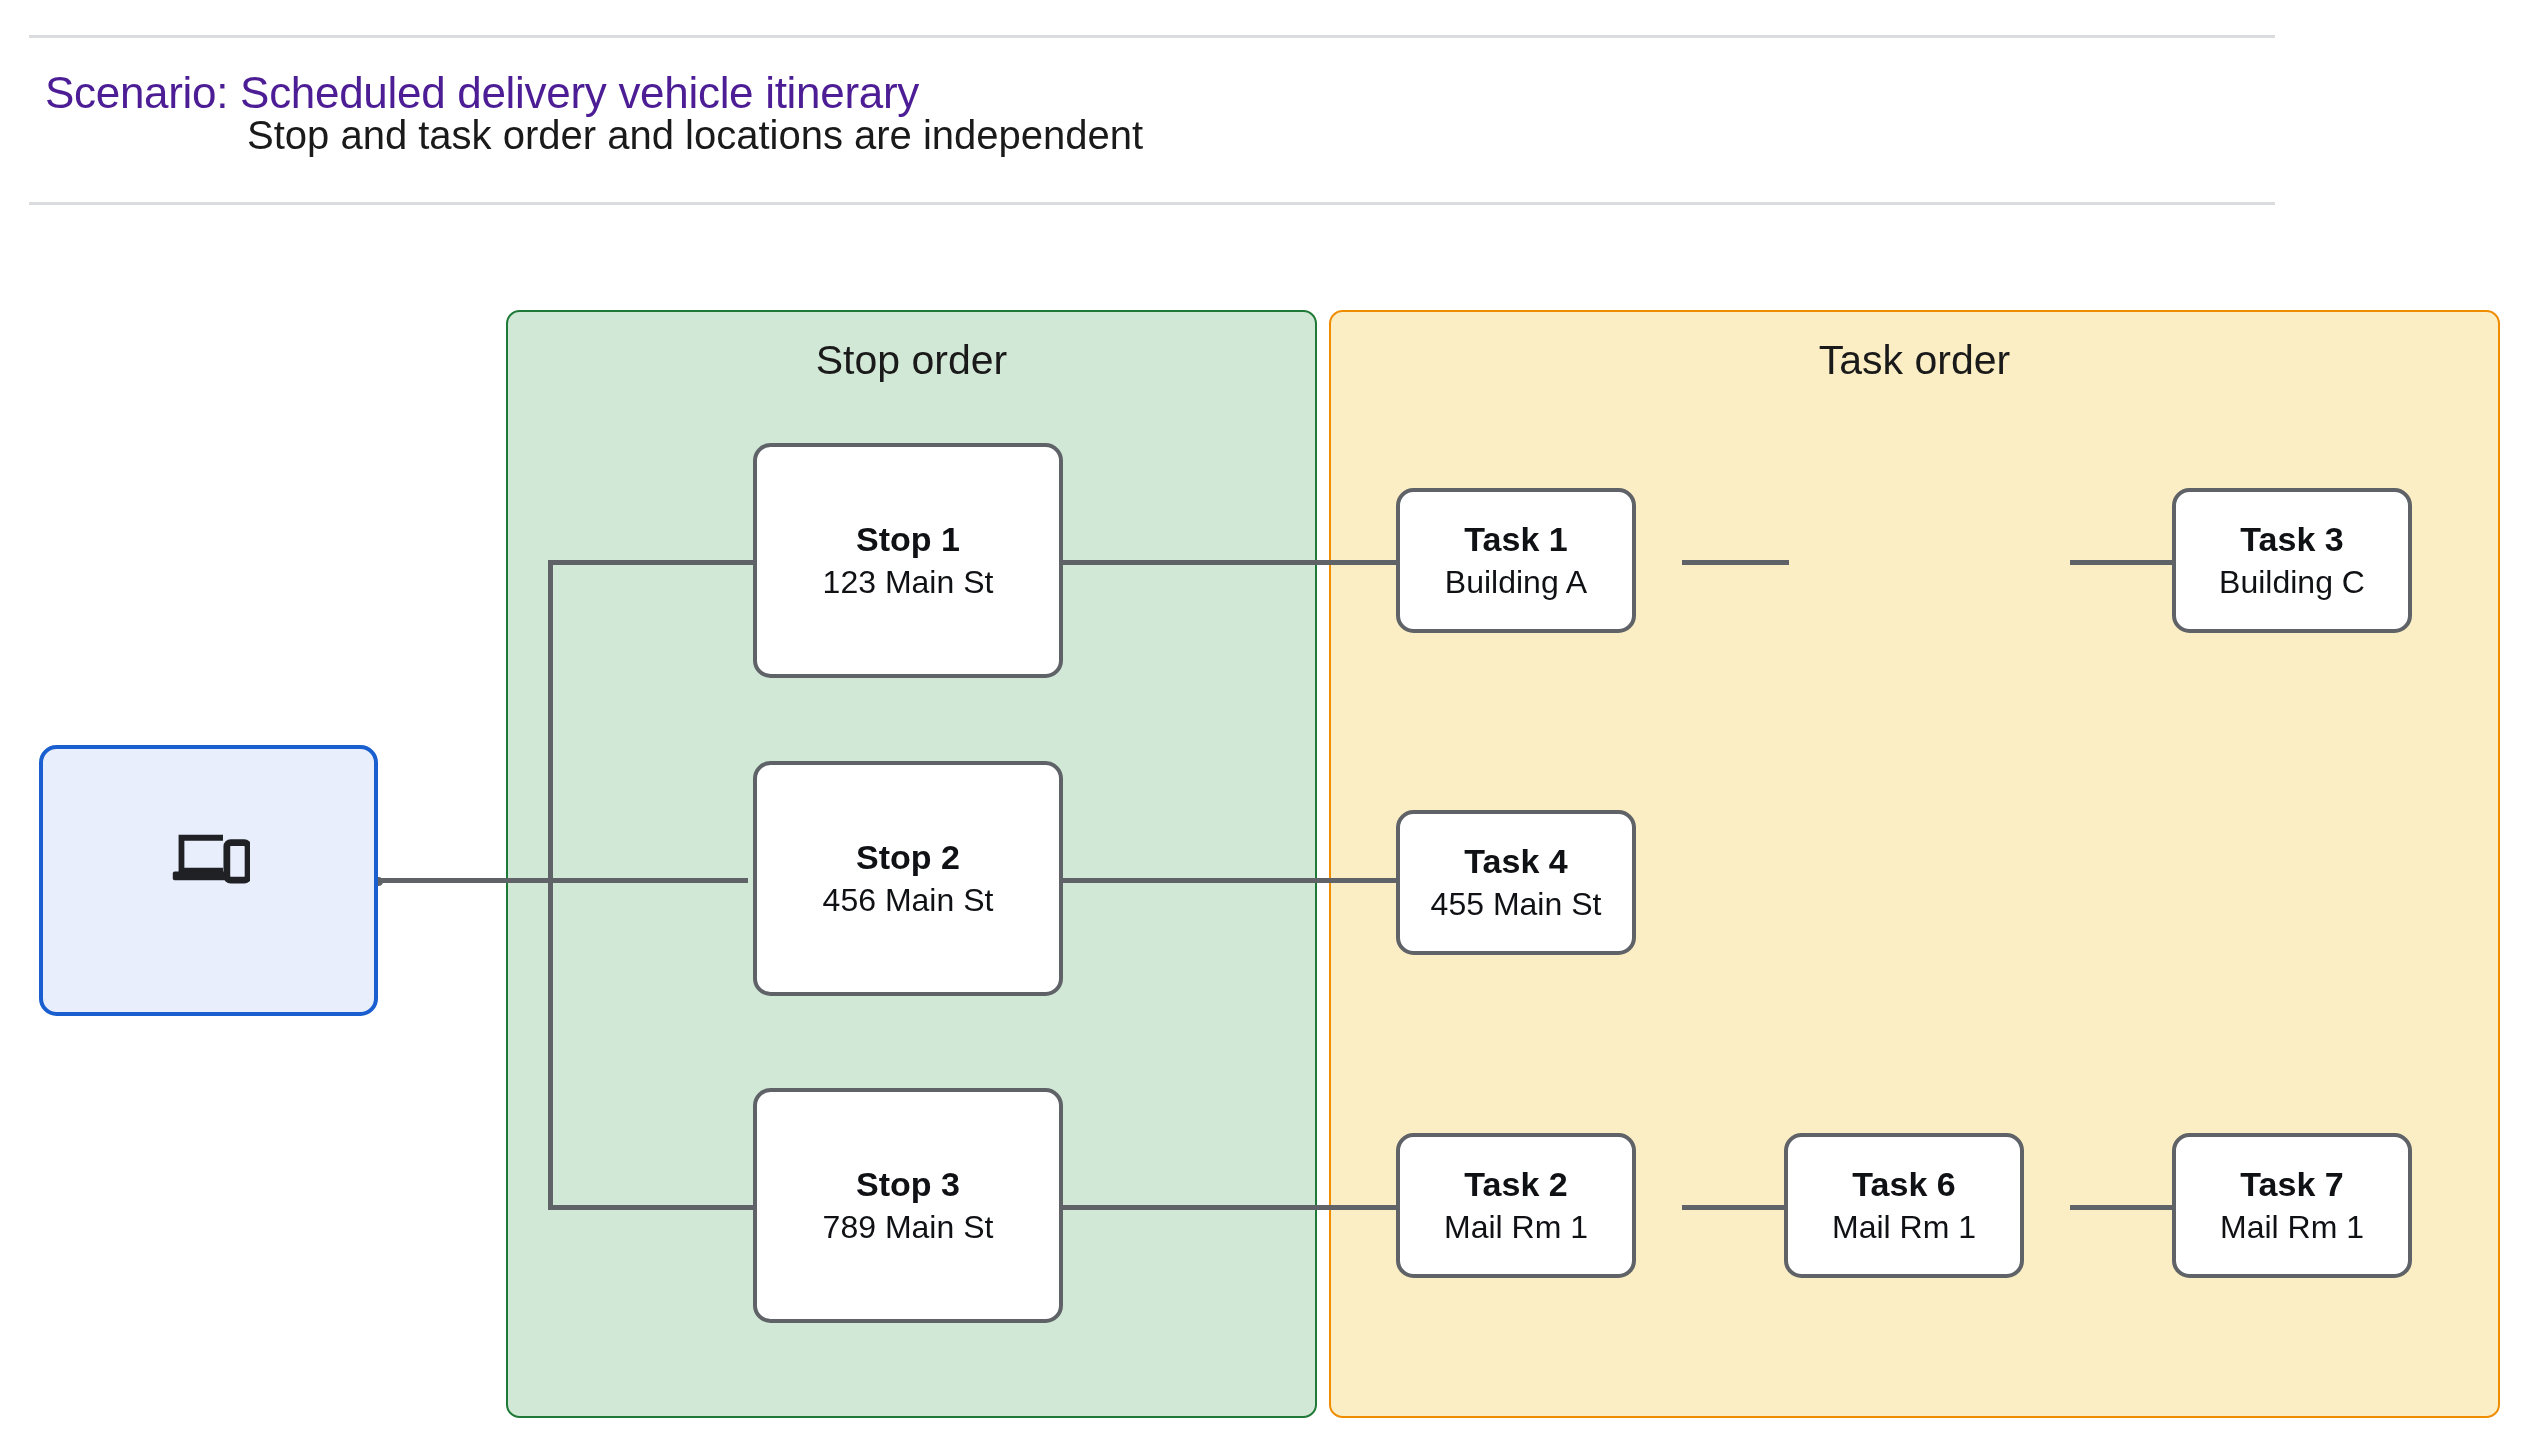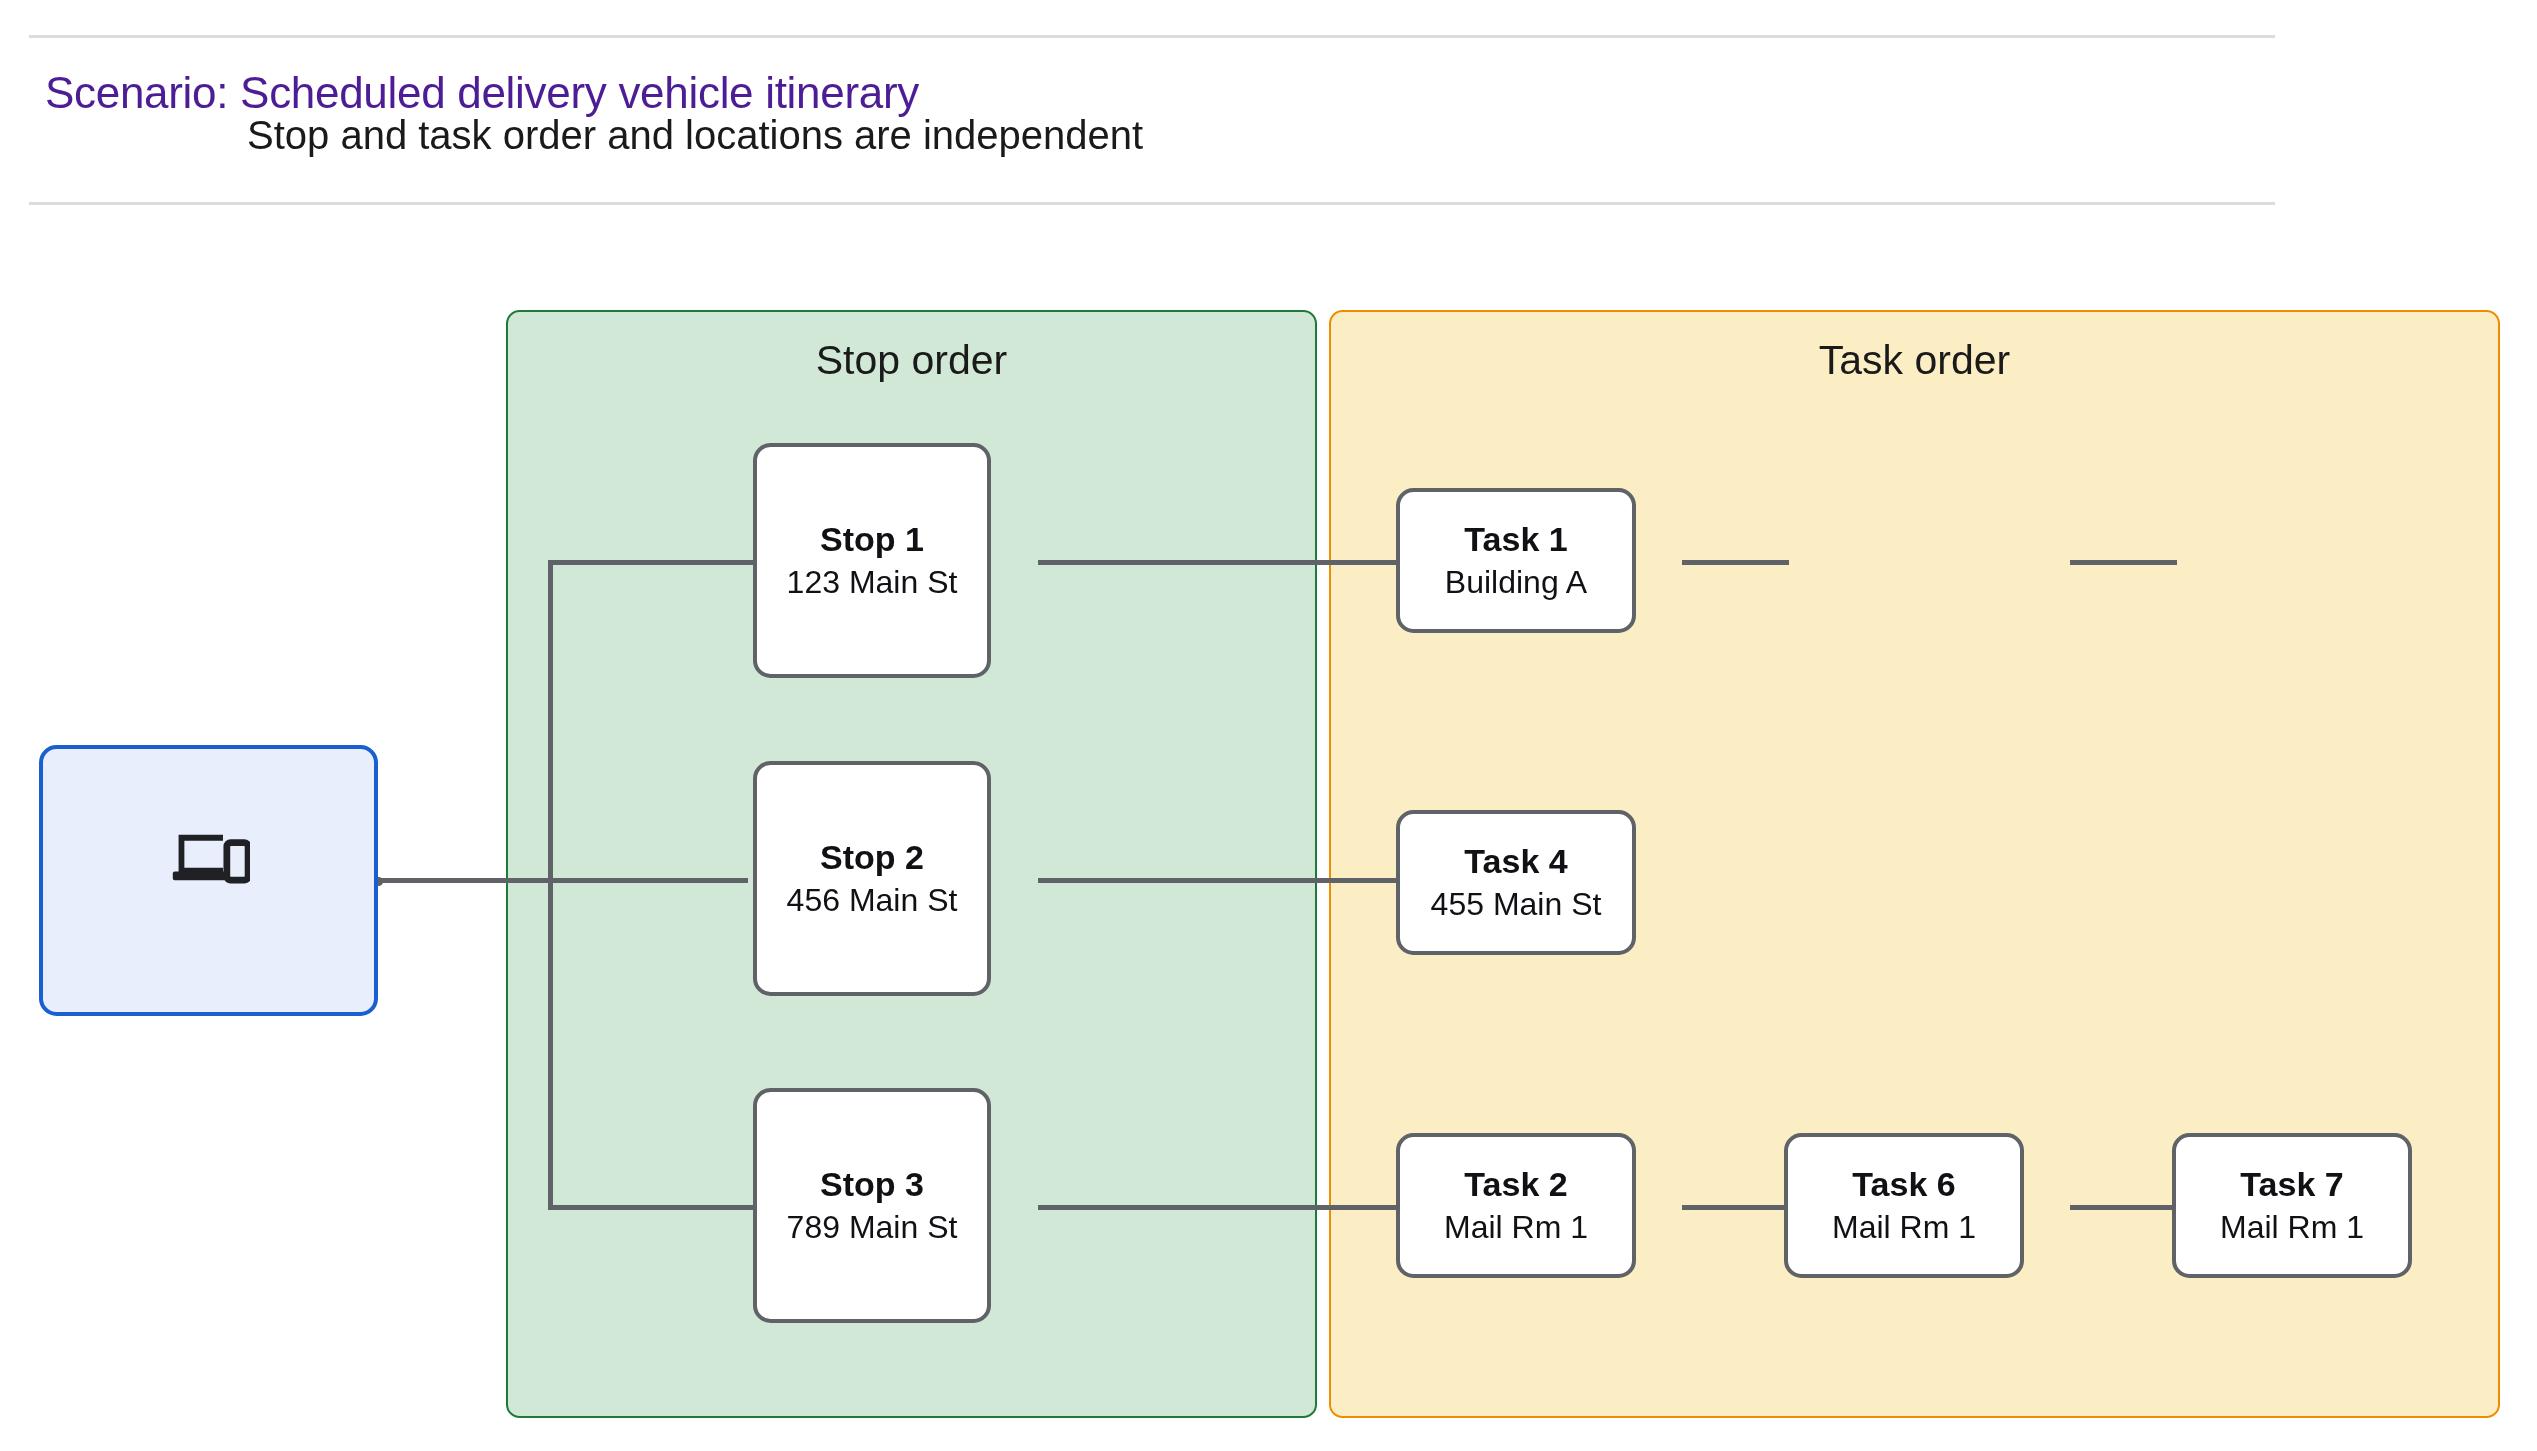--- a/index.html
+++ b/index.html
@@ -121,21 +121,21 @@
     line-height: 1.15;
   }
   .node .n-sub {
     font-size: 32px;
     font-weight: 400;
     color: #101114;
     line-height: 1.2;
     margin-top: 4px;
   }
 
-  .stop-node { width: 238px; height: 235px; }
+  .stop-node { width: 310px; height: 235px; }
   .task-node { width: 240px; height: 145px; align-items: center; }
 
   
   #vehicle-card {
     position: absolute;
     left: 39px;
     top: 745px;
     width: 339px;
     height: 271px;
     box-sizing: border-box;
@@ -226,20 +226,24 @@
     <div class="n-title">Stop 3</div>
     <div class="n-sub">789 Main St</div>
   </div>
 
   <div class="node task-node" style="left:1396px; top:488px;">
     <div class="n-title">Task 1</div>
     <div class="n-sub">Building A</div>
   </div>
 
 
+  <div class="node task-node" style="left:2172px; top:488px;">
+    <div class="n-title">Task 3</div>
+    <div class="n-sub">Building C</div>
+  </div>
 
   <div class="node task-node" style="left:1396px; top:810px;">
     <div class="n-title">Task 4</div>
     <div class="n-sub">455 Main St</div>
   </div>
 
   <div class="node task-node" style="left:1396px; top:1133px;">
     <div class="n-title">Task 2</div>
     <div class="n-sub">Mail Rm 1</div>
   </div>

